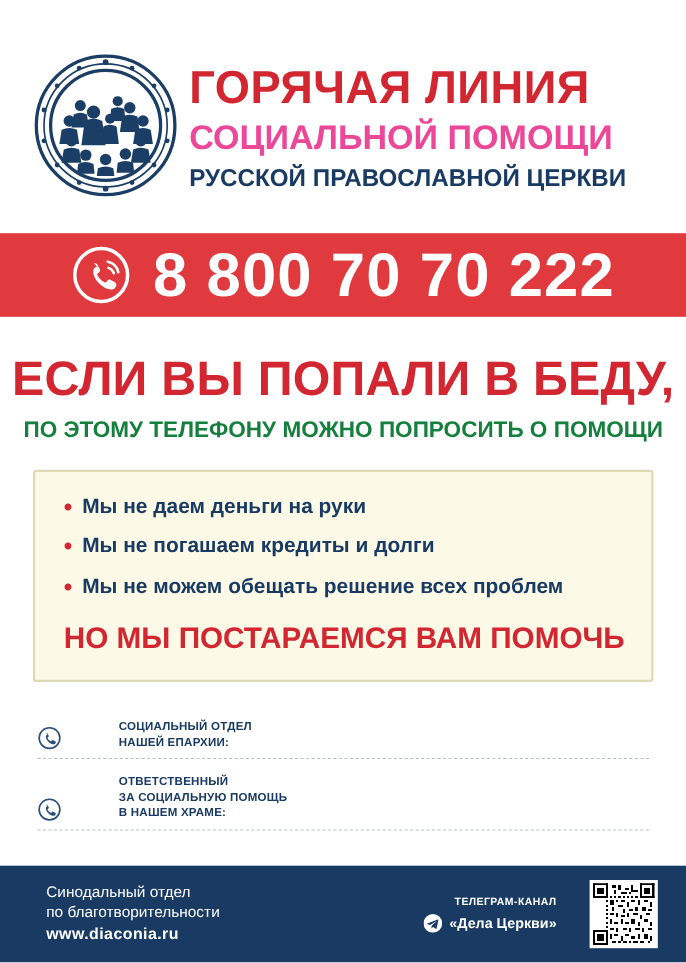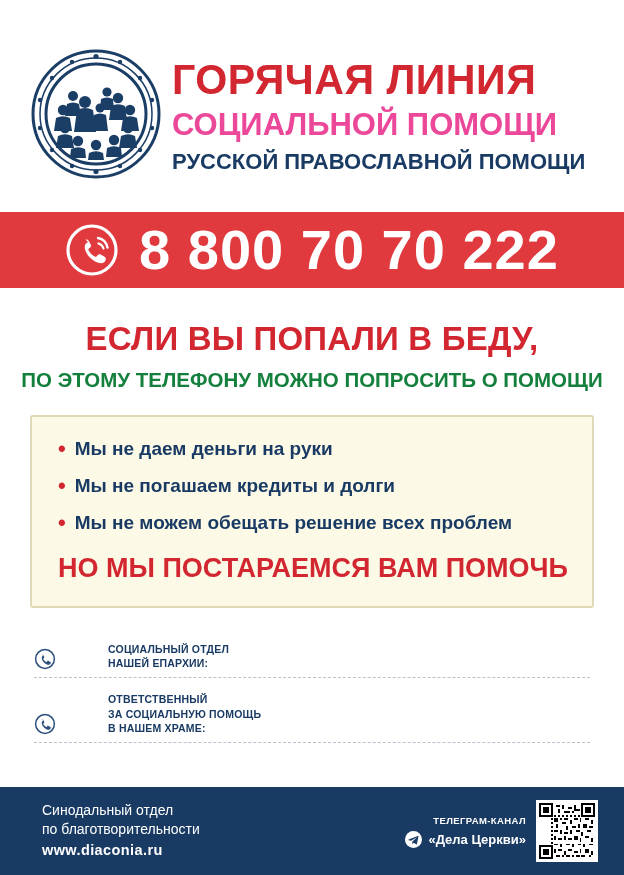--- a/index.html
+++ b/index.html
@@ -95,21 +95,21 @@
   }
 
   
   .trouble {
     text-align: center;
     padding-top: 34px;
   }
   .trouble-main {
     color: #d22630;
     font-weight: bold;
-    font-size: 33px;
+    font-size: 44px;
     line-height: 1.05;
     letter-spacing: 0.2px;
     white-space: nowrap;
   }
   .trouble-sub {
     color: #15803d;
     font-weight: bold;
     font-size: 20.5px;
     margin-top: 12px;
     line-height: 1.1;
@@ -199,21 +199,21 @@
   }
   .footer-site {
     font-weight: bold;
     font-size: 14.5px;
     letter-spacing: 0.4px;
     margin-top: 2px;
   }
   .footer-right {
     display: flex;
     align-items: center;
-    gap: 10px;
+    gap: 30px;
   }
   .tg-block {
     text-align: right;
   }
   .tg-caption {
     font-size: 9.5px;
     font-weight: bold;
     letter-spacing: 0.4px;
     margin-bottom: 5px;
   }
@@ -295,21 +295,21 @@
           <circle cx="43" cy="48" r="5"></circle>
             <path d="M37 56 q6 -3 12 0 l2 12 h-16 z"></path>
           <circle cx="77" cy="44" r="4.6"></circle>
             <path d="M71 51 q6 -3 12 0 l1 11 h-14 z"></path>
         </g>
       </svg>
     </div>
     <div class="header-text">
       <div class="title-red">ГОРЯЧАЯ ЛИНИЯ</div>
       <div class="title-navy-1">СОЦИАЛЬНОЙ ПОМОЩИ</div>
-      <div class="title-navy-2">РУССКОЙ ПРАВОСЛАВНОЙ ПОМОЩИ</div>
+      <div class="title-navy-2">РУССКОЙ ПРАВОСЛАВНОЙ ЦЕРКВИ</div>
     </div>
   </div>
 
   <div class="phone-band">
     <div class="phone-icon">
       <svg viewBox="0 0 54 54" width="54" height="54" aria-hidden="true">
         <circle cx="27" cy="27" r="24" fill="none" stroke="#ffffff" stroke-width="3.2"></circle>
         <path d="M20.5 16.5c1.6-0.4 2.6 0.3 3.3 1.6l1.9 3.5c0.6 1.1 0.4 2-0.5 2.8l-1.5 1.3c-0.4 0.4-0.5 0.8-0.2 1.4 1.4 3 3.6 5.2 6.6 6.6 0.6 0.3 1 0.2 1.4-0.2l1.3-1.5c0.8-0.9 1.7-1.1 2.8-0.5l3.5 1.9c1.3 0.7 2 1.7 1.6 3.3-0.5 2-2.2 3.4-4.6 3.5-3.2 0.1-7.3-1.7-11-5.4s-5.5-7.8-5.4-11c0.1-2.4 1.5-4.1 3.5-4.6z" fill="#ffffff"></path>
         <path d="M33 15c5 1 8.5 4.5 9.5 9.5" fill="none" stroke="#ffffff" stroke-width="2.4" stroke-linecap="round"></path>
         <path d="M33.5 20.5c2.6 0.8 4.2 2.4 5 5" fill="none" stroke="#ffffff" stroke-width="2.2" stroke-linecap="round"></path>

